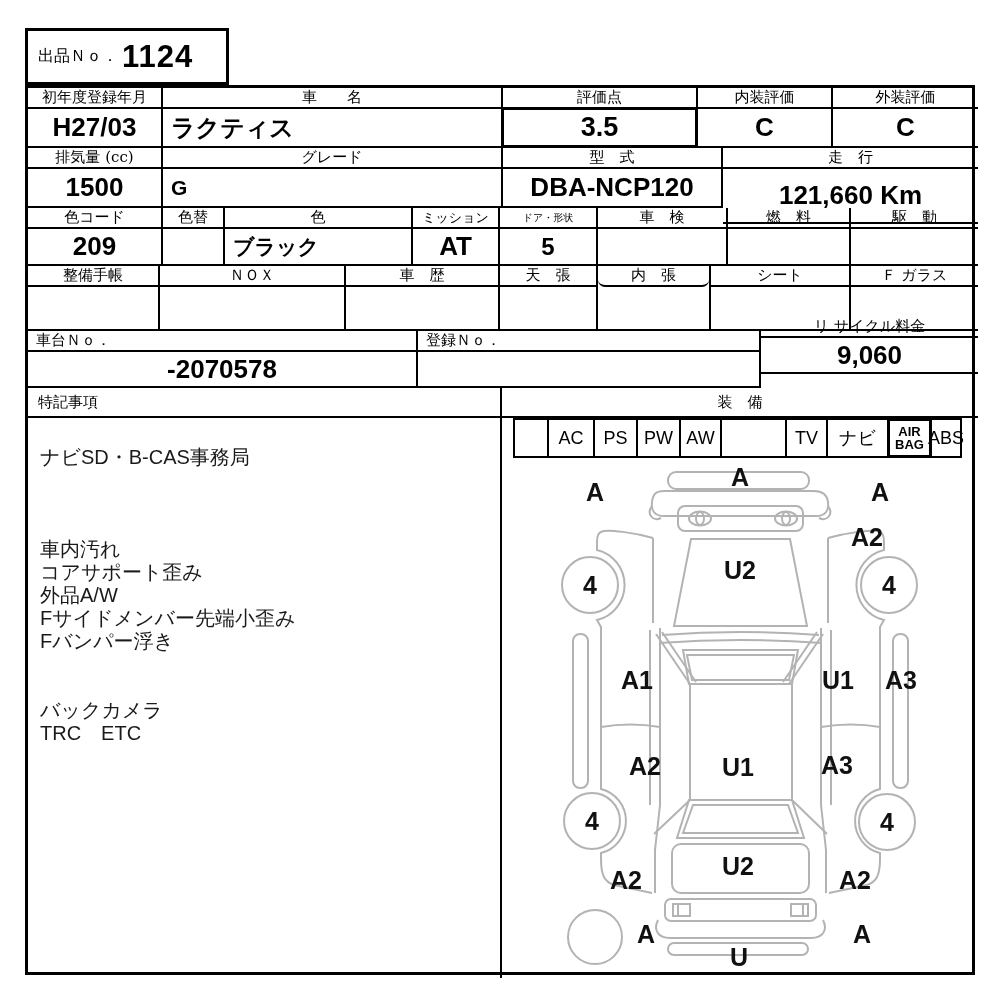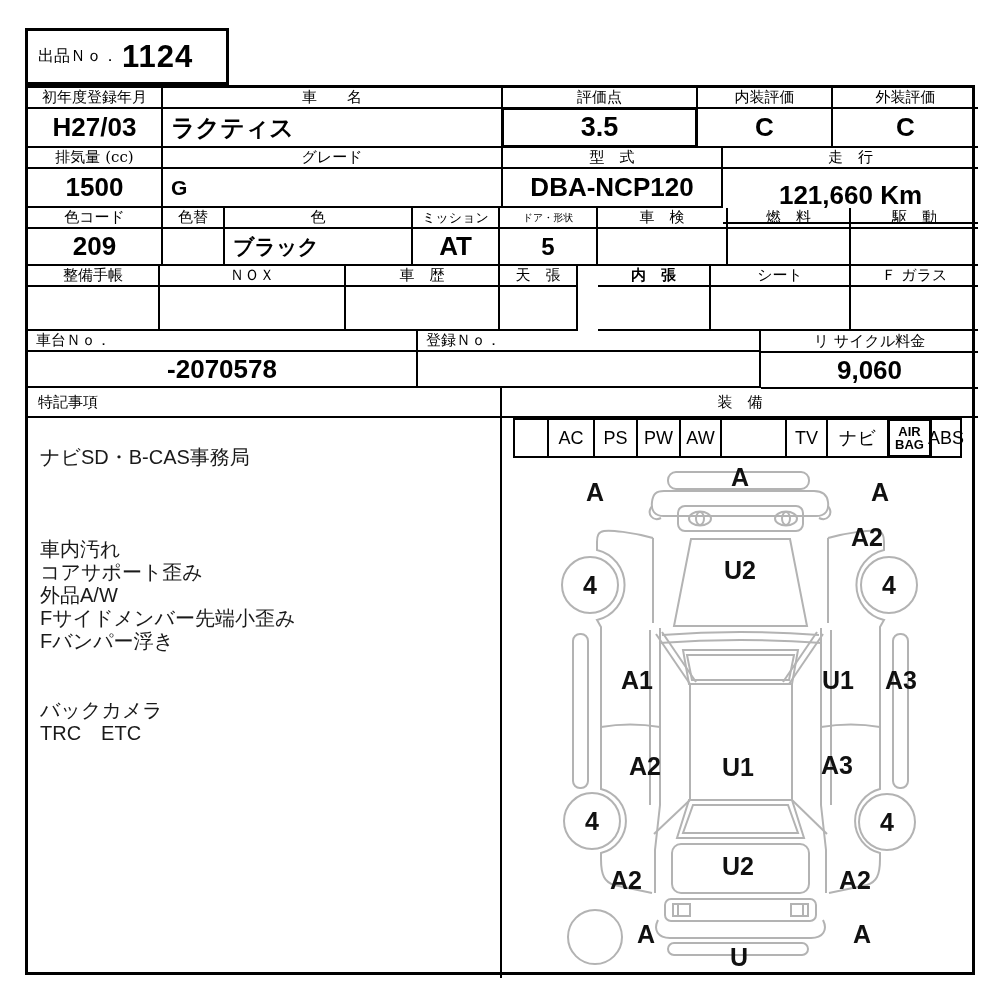--- a/index.html
+++ b/index.html
@@ -14,21 +14,21 @@
   #lot-box .lvalue{font-size:31px;font-weight:bold;letter-spacing:1px;}
   
   #table{left:25px;top:85px;width:950px;height:890px;border:3px solid #000;}
   .cell{position:absolute;border-right:2px solid #000;border-bottom:2px solid #000;
         display:flex;flex-direction:column;overflow:visible;}
   .cell.noR{border-right:none;}
   .clabel{width:100%;height:21px;border-bottom:2px solid #000;
           font-family:"DejaVu Serif","Liberation Serif",serif;font-size:15px;
           display:flex;align-items:center;justify-content:center;white-space:pre;}
   .clabel.left{justify-content:flex-start;padding-left:8px;}
-  .clabel.b{font-weight:bold;}
+  .clabel.b{font-weight:normal;border-radius:7px;}
   .cvalue{flex:1;display:flex;align-items:center;justify-content:center;
           font-weight:bold;font-size:26px;white-space:pre;}
   .cvalue.left{justify-content:flex-start;padding-left:8px;}
   .cvalue.v24{font-size:24px;}
   .cvalue.v21{font-size:21px;}
   .scorebox{position:absolute;left:-2px;right:-2px;top:19px;bottom:-2px;
             border:3px solid #000;display:flex;align-items:center;justify-content:center;
             font-weight:bold;font-size:27px;background:#fff;}
   
   #left-panel{left:0;top:300px;width:472px;height:590px;padding-left:32px;}
@@ -142,21 +142,21 @@
       <div class="cvalue"></div>
     </div>
     <div class="cell" style="left:132px;top:178px;width:186px;height:65px;">
       <div class="clabel">ＮＯＸ</div>
       <div class="cvalue"></div>
     </div>
     <div class="cell" style="left:318px;top:178px;width:154px;height:65px;">
       <div class="clabel">車　歴</div>
       <div class="cvalue"></div>
     </div>
-    <div class="cell" style="left:472px;top:178px;width:78px;height:65px;">
+    <div class="cell" style="left:472px;top:178px;width:98px;height:65px;">
       <div class="clabel">天　張</div>
       <div class="cvalue"></div>
     </div>
     <div class="cell" style="left:570px;top:178px;width:113px;height:65px;">
       <div class="clabel b">内　張</div>
       <div class="cvalue"></div>
     </div>
     <div class="cell" style="left:683px;top:178px;width:140px;height:65px;">
       <div class="clabel">シート</div>
       <div class="cvalue"></div>
@@ -167,21 +167,21 @@
     </div>
 
     <div class="cell" style="left:0;top:243px;width:390px;height:57px;">
       <div class="clabel left">車台Ｎｏ．</div>
       <div class="cvalue">-2070578</div>
     </div>
     <div class="cell" style="left:390px;top:243px;width:343px;height:57px;">
       <div class="clabel left">登録Ｎｏ．</div>
       <div class="cvalue"></div>
     </div>
-    <div class="cell noR" style="left:733px;top:244px;width:217px;height:57px;">
+    <div class="cell noR" style="left:733px;top:229px;width:217px;height:57px;">
       <div class="clabel">リ サイクル料金</div>
       <div class="cvalue">9,060</div>
     </div>
 
     <div class="abs" id="left-panel">
       <div class="abs" id="remarks-head">特記事項</div>
       <div class="abs" id="remarks-body">
           <div class="rline">ナビSD・B-CAS事務局</div>
           <div class="rline"></div>
           <div class="rline"></div>

